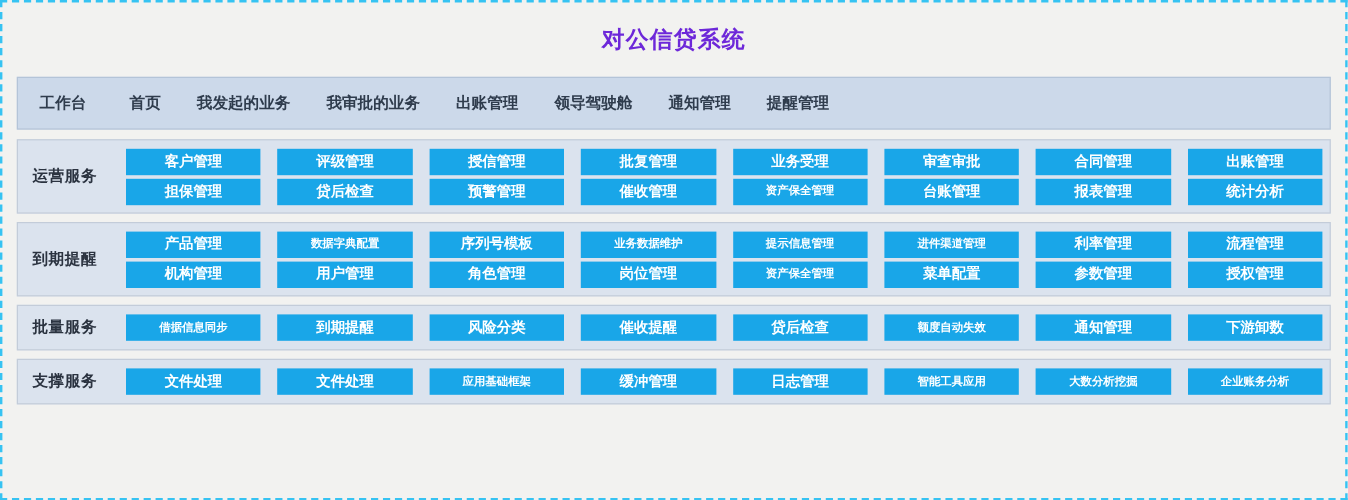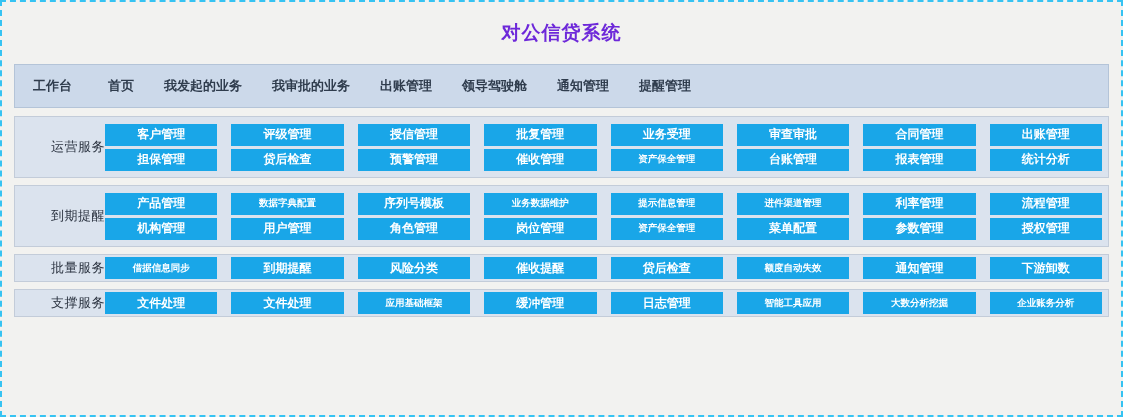--- a/index.html
+++ b/index.html
@@ -66,29 +66,29 @@
   .section {
     box-sizing: border-box;
     background: #dbe3ee;
     border: 1px solid #c3ccd9;
     display: flex;
     align-items: center;
     padding: 5px 6px 5px 8px;
     margin-bottom: 7px;
   }
   .section.two-row { height: 62px; }
-  .section.one-row { height: 28px; }
+  .section.one-row { height: 38px; }
 
   .section-label {
     width: 78px;
     min-width: 78px;
     font-size: 13px;
-    font-weight: normal;
+    font-weight: bold;
     color: #2b3340;
-    text-align: right;
+    text-align: left;
     padding-left: 4px;
     letter-spacing: 0.5px;
   }
 
   .grid {
     flex: 1;
     display: grid;
     grid-template-columns: repeat(8, 1fr);
     column-gap: 14px;
     row-gap: 3px;

